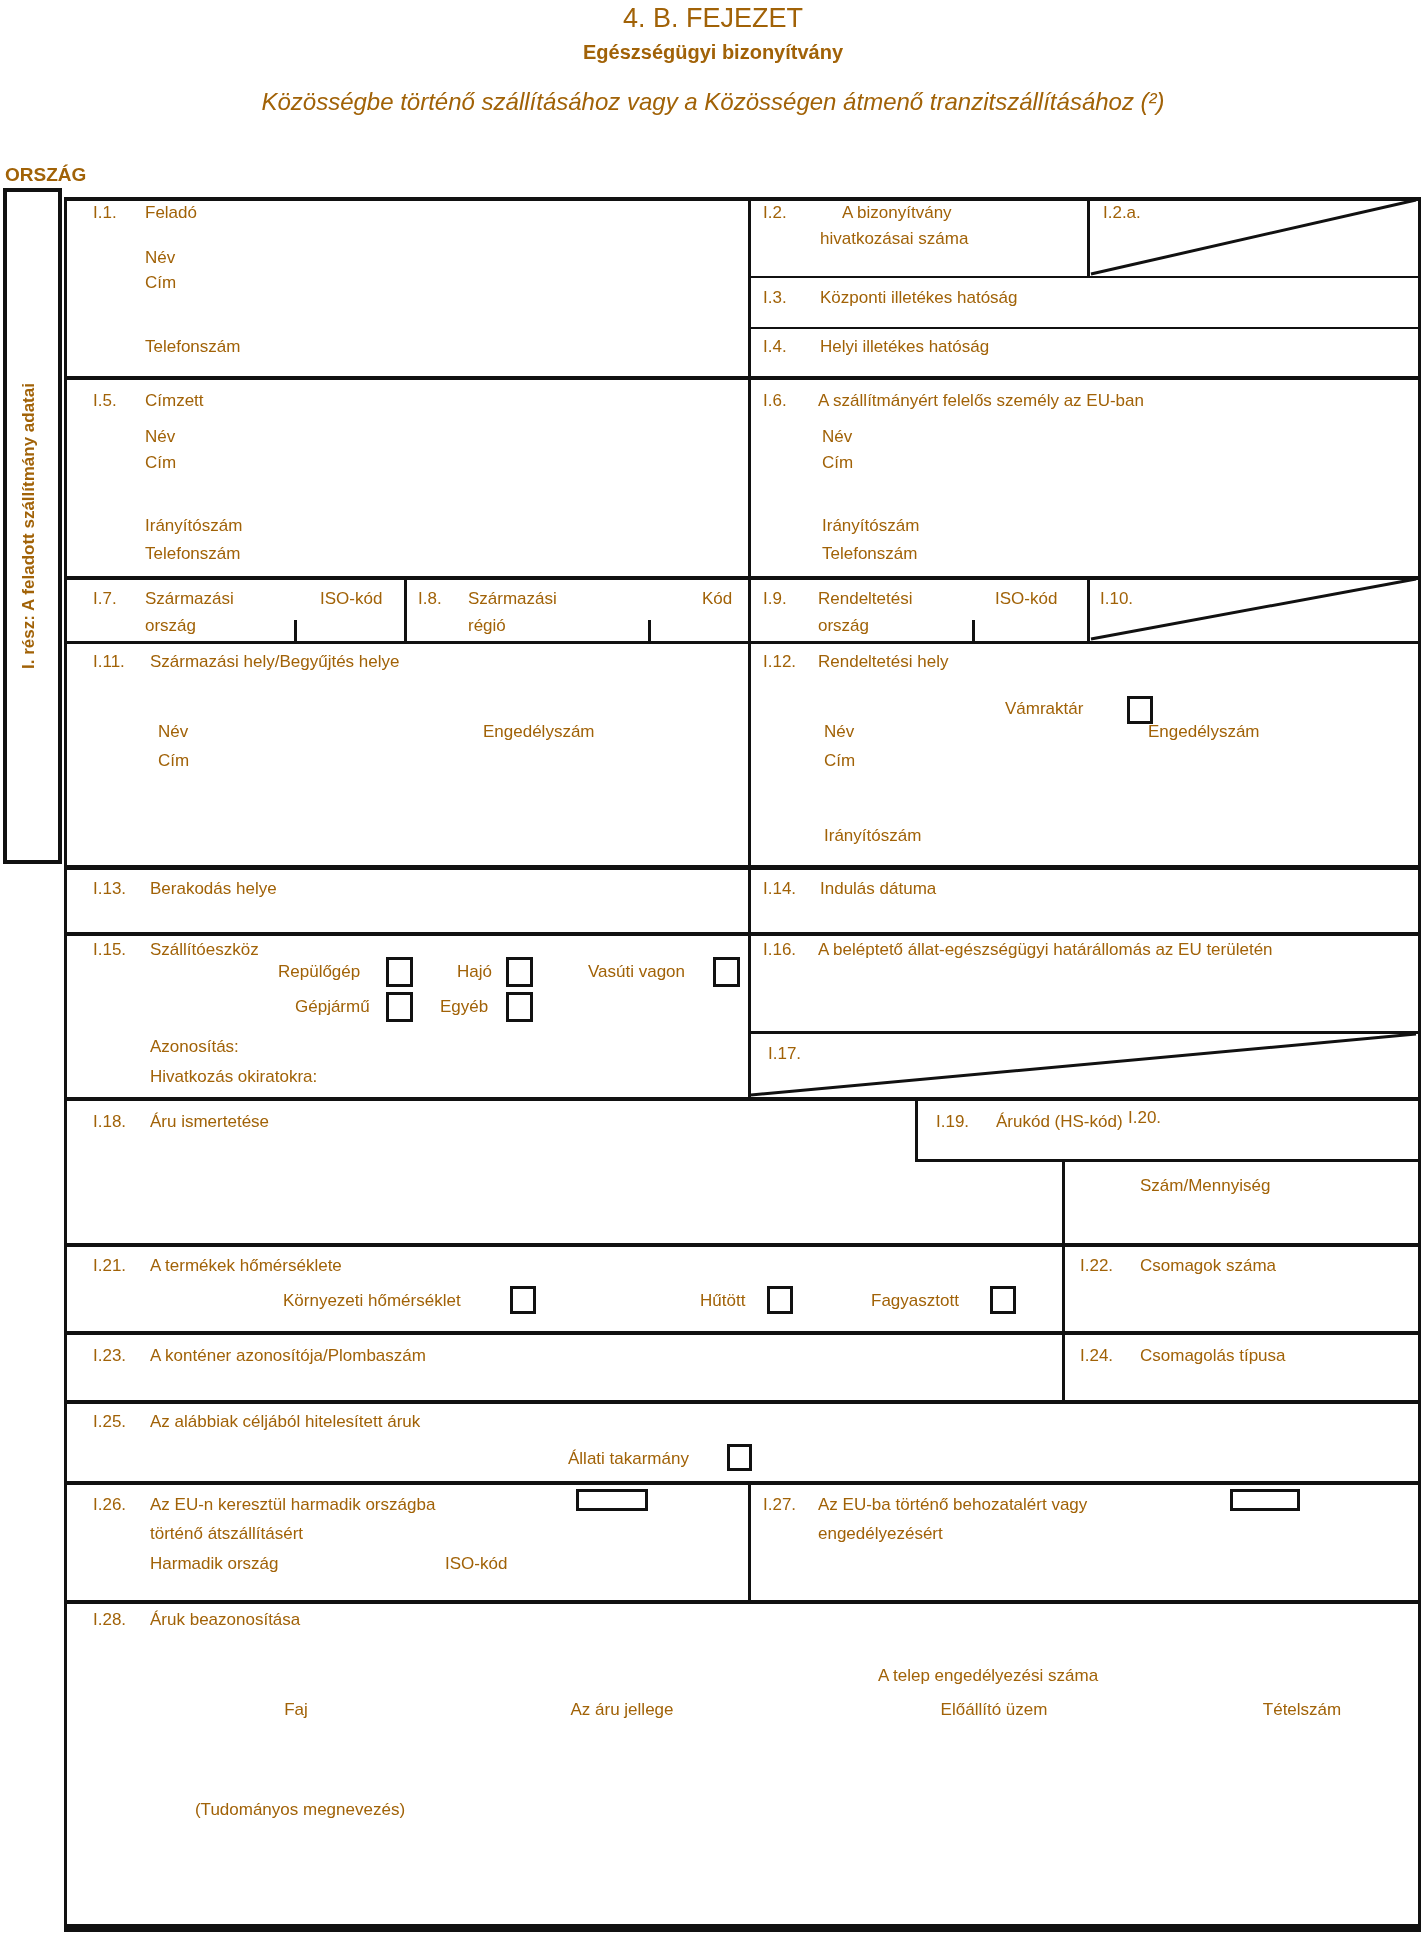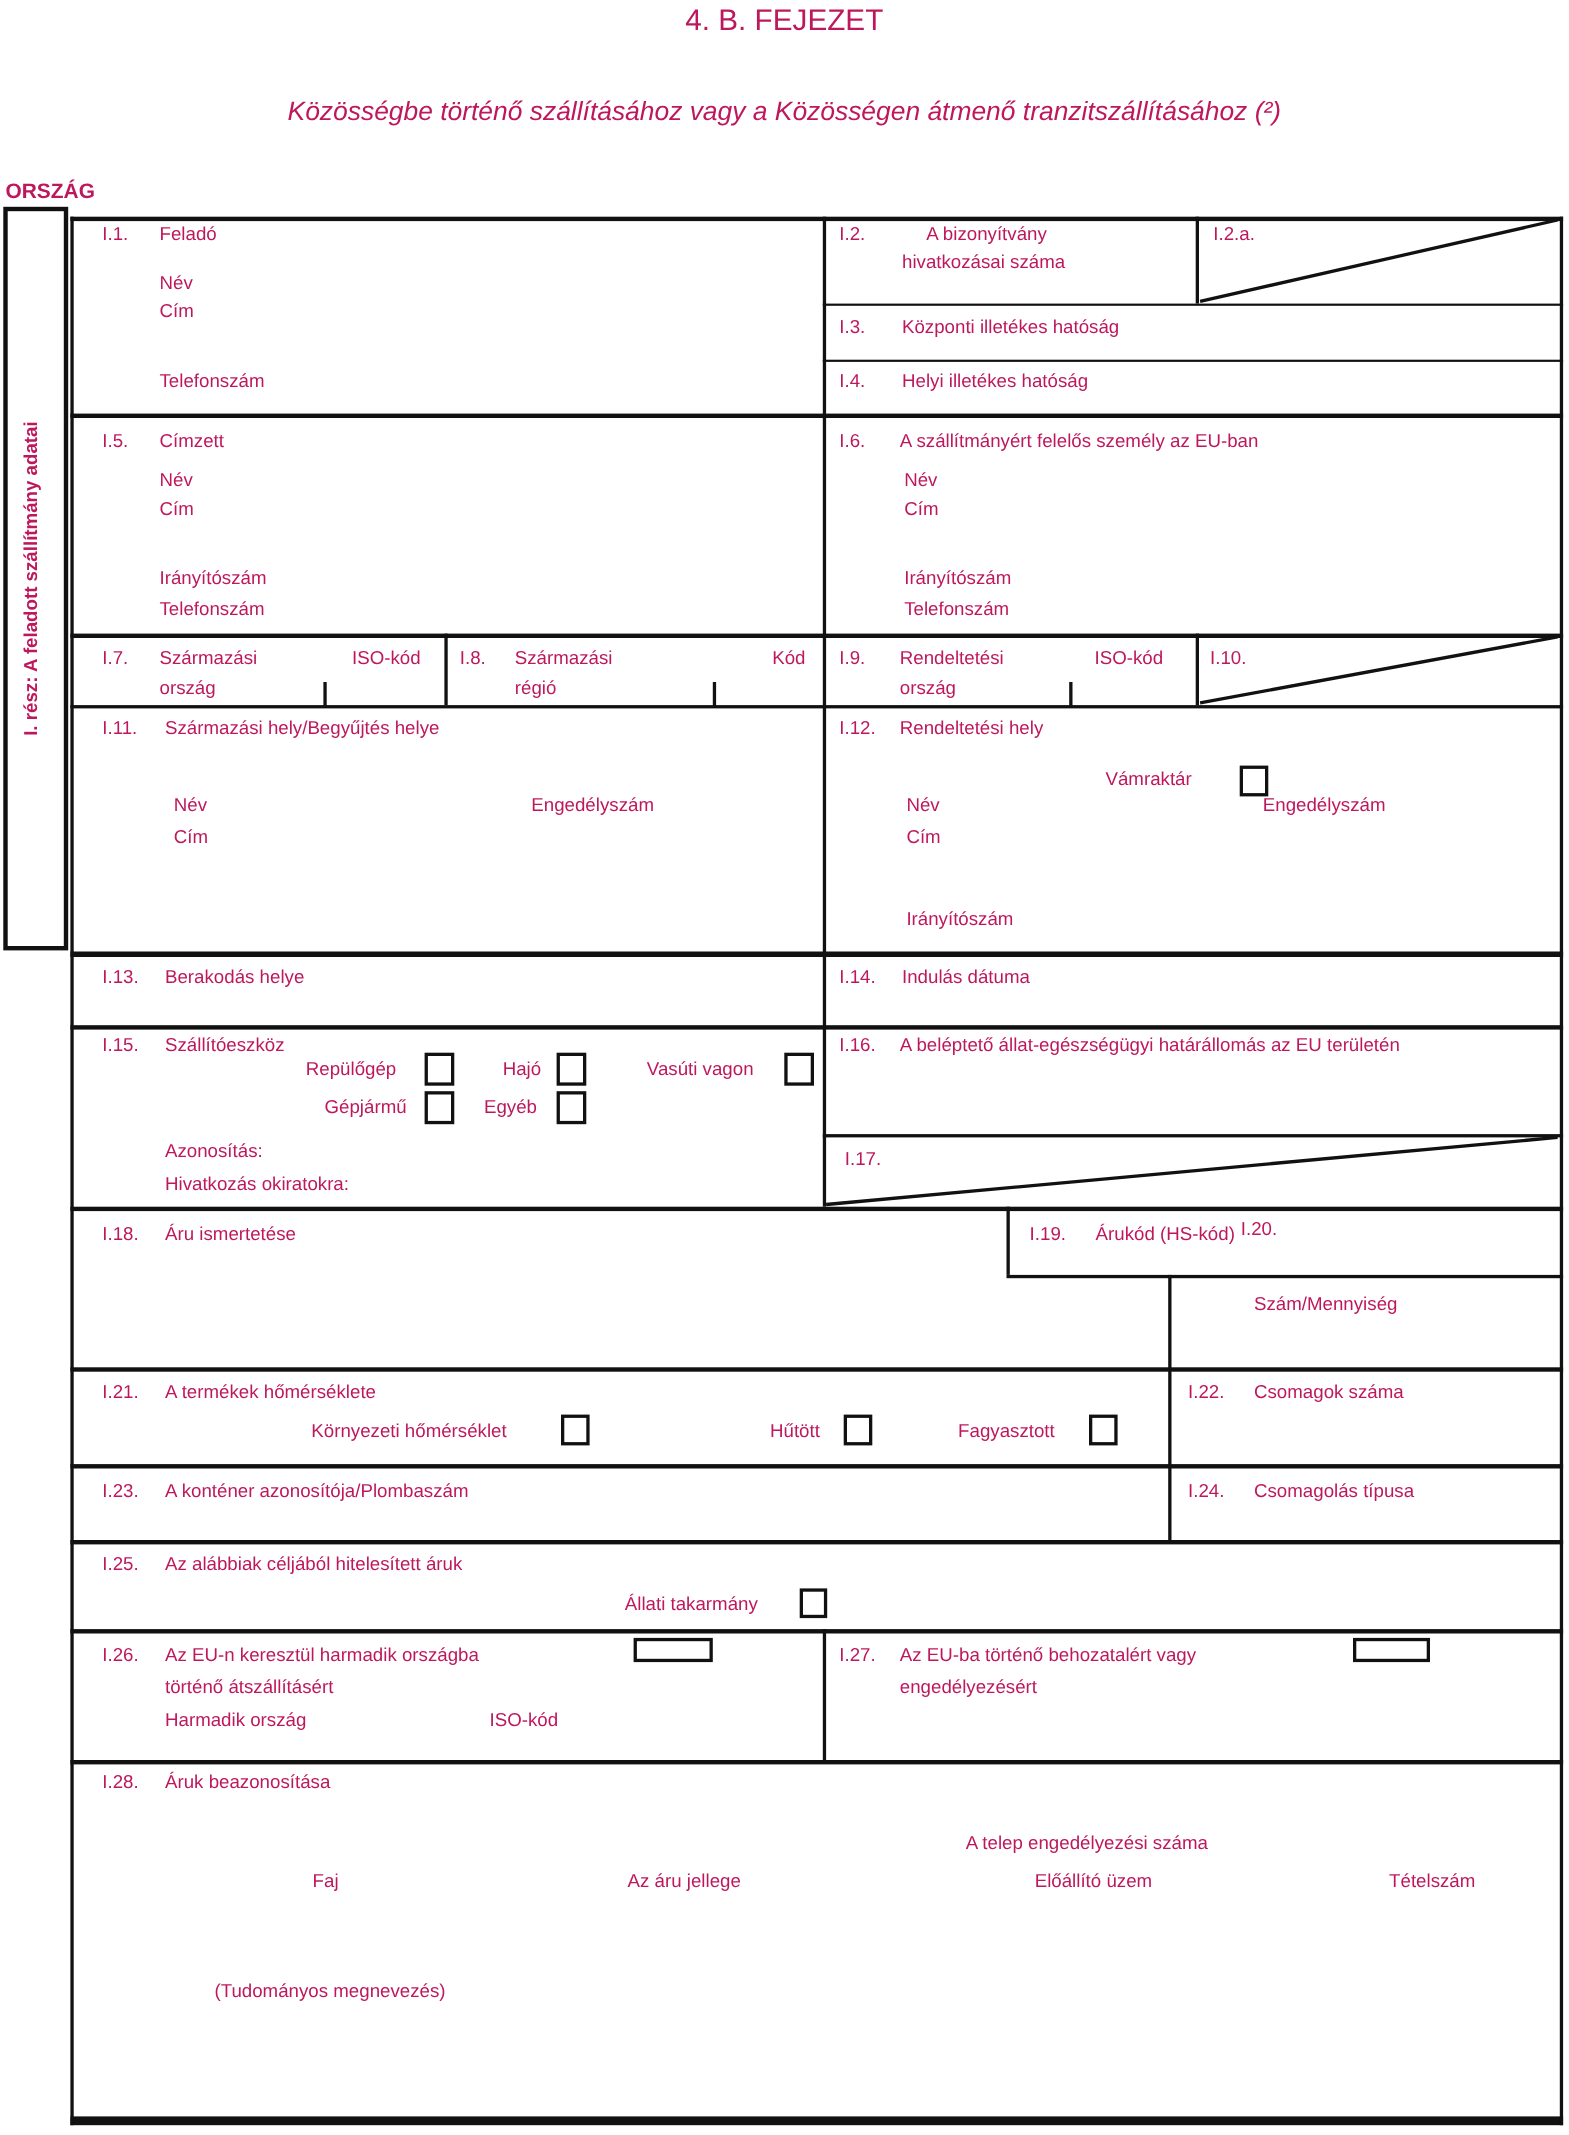--- a/index.html
+++ b/index.html
@@ -1,17 +1,17 @@
 <!DOCTYPE html>
 <html><head>
 <meta charset="utf-8">
 <style>
   html,body{margin:0;padding:0;background:#fff;}
   .page{position:relative;width:1426px;height:1941px;background:#fff;
-        font-family:"Liberation Sans",sans-serif;color:#be185d;overflow:hidden;}
+        font-family:"Liberation Sans",sans-serif;color:#a16207;overflow:hidden;}
   .lbl{position:absolute;font-size:17px;line-height:1.2;white-space:nowrap;}
   .b{font-weight:bold;}
   .i{font-style:italic;}
   .ctr{transform:translateX(-50%);}
   .full{left:0;width:1426px;text-align:center;white-space:normal;}
   .hline,.vline{position:absolute;background:#111;}
   .cb{position:absolute;border:3px solid #111;background:#fff;box-sizing:border-box;}
   .wbox{position:absolute;border:3px solid #111;background:#fff;box-sizing:border-box;}
   .sidebar-box{position:absolute;left:3px;top:188px;width:59px;height:676px;
                border:4px solid #111;box-sizing:border-box;background:#fff;}
@@ -19,20 +19,21 @@
                 line-height:58px;text-align:center;font-size:17px;font-weight:bold;
                 transform:rotate(-90deg);white-space:nowrap;}
   svg.diag{position:absolute;left:0;top:0;pointer-events:none;}
 </style>
 </head>
 <body>
 
 <div class="page">
 
   <div class="lbl full" style="top:2px;font-size:27px;">4. B. FEJEZET</div>
+  <div class="lbl full b" style="top:40px;font-size:20px;">Egészségügyi bizonyítvány</div>
   <div class="lbl full i" style="top:88px;font-size:24px;">Közösségbe történő szállításához vagy a Közösségen átmenő tranzitszállításához (²)</div>
   <div class="lbl b" style="left:5px;top:164px;font-size:19px;">ORSZÁG</div>
 
   <div class="sidebar-box"></div>
   <div class="sidebar-text">I. rész: A feladott szállítmány adatai</div>
 
   <div class="hline" style="left:64px;top:197px;width:1357px;height:4px;"></div>
   <div class="hline" style="left:64px;top:1924px;width:1357px;height:8px;"></div>
   <div class="vline" style="left:64px;top:197px;width:3px;height:1735px;"></div>
   <div class="vline" style="left:1418px;top:197px;width:3px;height:1735px;"></div>

